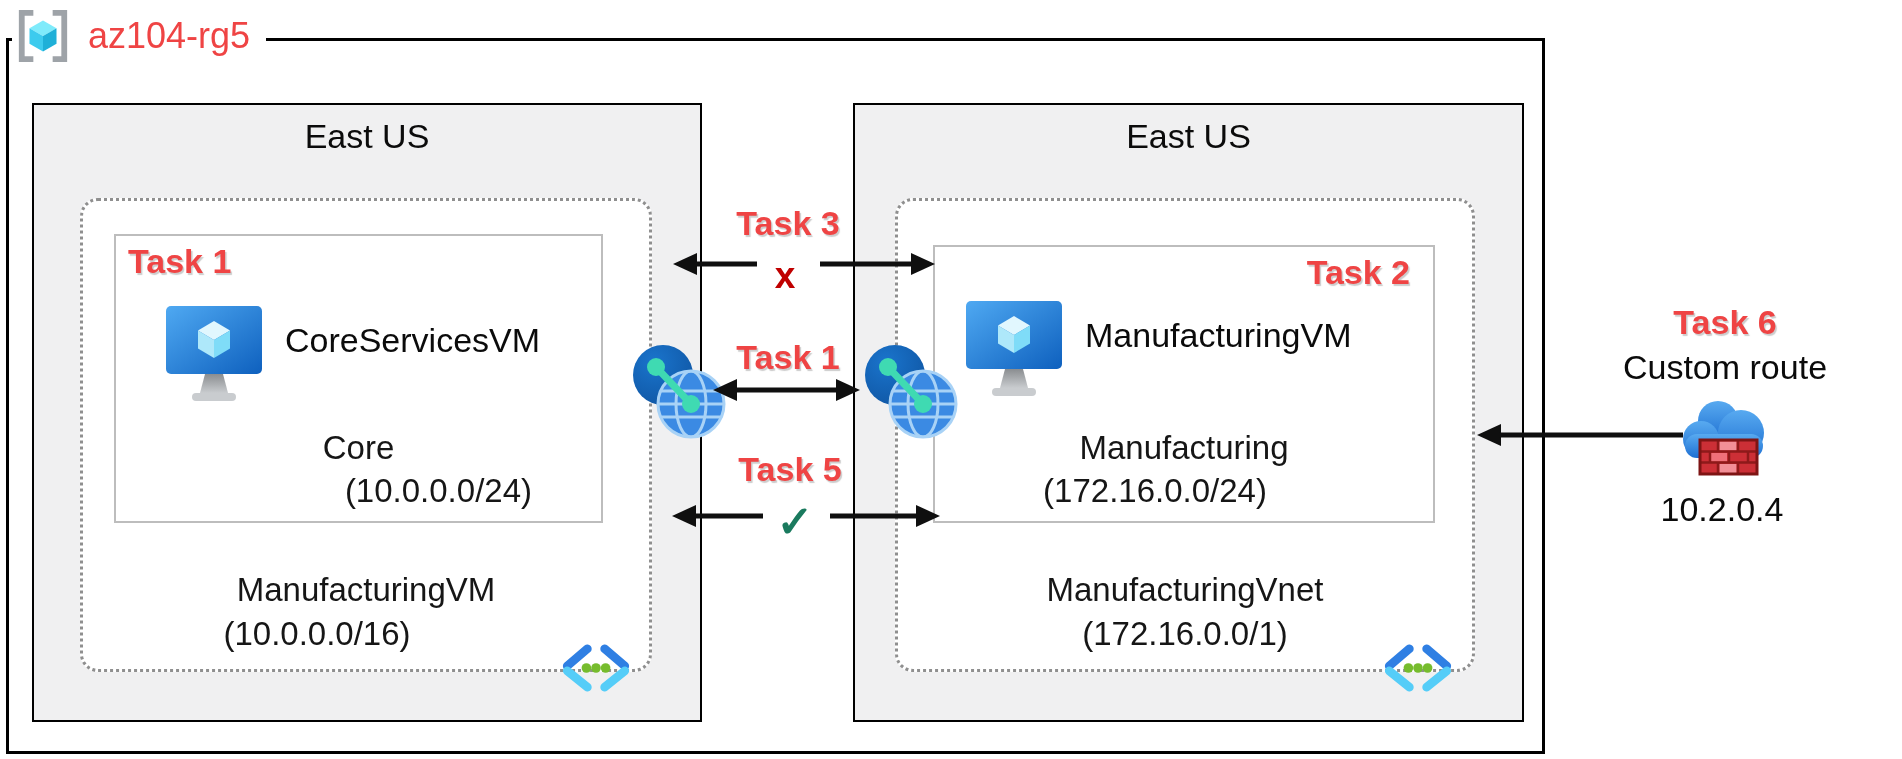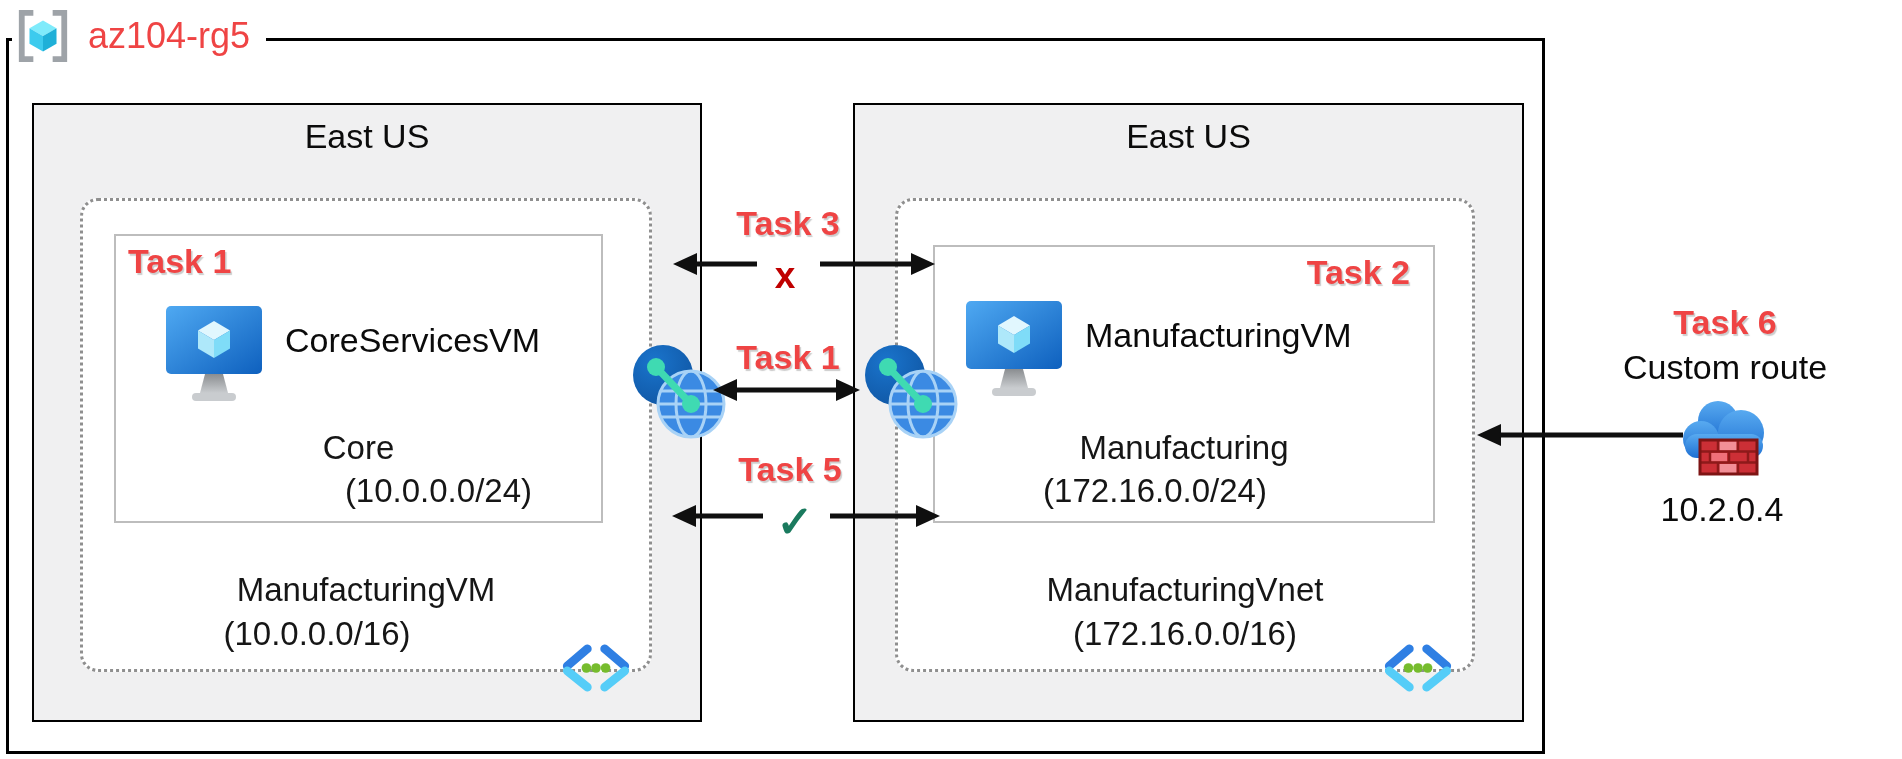--- a/index.html
+++ b/index.html
@@ -114,21 +114,21 @@
     <polygon points="49,16 65,25.5 49,35 33,25.5" fill="#E1F7FE"></polygon>
     <polygon points="33,25.5 49,35 49,53 33,43.5" fill="#AEE8FA"></polygon>
     <polygon points="65,25.5 65,43.5 49,53 49,35" fill="#7FDCF8"></polygon>
     <path d="M40 69 h18 l5 19 h-28 z" fill="url(#gStand)"></path>
     <rect x="27" y="88" width="44" height="8" rx="4" fill="#C9CCCF"></rect>
   </svg>
   <div class="abs big" style="left:1085px; top:315px;">ManufacturingVM</div>
   <div class="abs txt center" style="left:933px; top:428px; width:502px;">Manufacturing</div>
   <div class="abs txt center" style="left:933px; top:471px; width:444px;">(172.16.0.0/24)</div>
   <div class="abs txt center" style="left:895px; top:570px; width:580px;">ManufacturingVnet</div>
-  <div class="abs txt center" style="left:895px; top:614px; width:580px;">(172.16.0.0/16)</div>
+  <div class="abs txt center" style="left:895px; top:614px; width:580px;">(172.16.0.0/1)</div>
 
   <svg class="abs" style="left:561px; top:644px;" width="70" height="48" viewBox="0 0 72 50">
     <g stroke-linecap="round" stroke-width="9" fill="none">
       <line x1="27" y1="5" x2="6" y2="23" stroke="#2F7FE3"></line>
       <line x1="6" y1="28" x2="27" y2="45" stroke="#55CDF8"></line>
       <line x1="45" y1="5" x2="66" y2="23" stroke="#2F7FE3"></line>
       <line x1="66" y1="28" x2="45" y2="45" stroke="#55CDF8"></line>
     </g>
     <circle cx="26" cy="25" r="5" fill="#76BC2D"></circle>
     <circle cx="36" cy="25" r="5" fill="#76BC2D"></circle>

